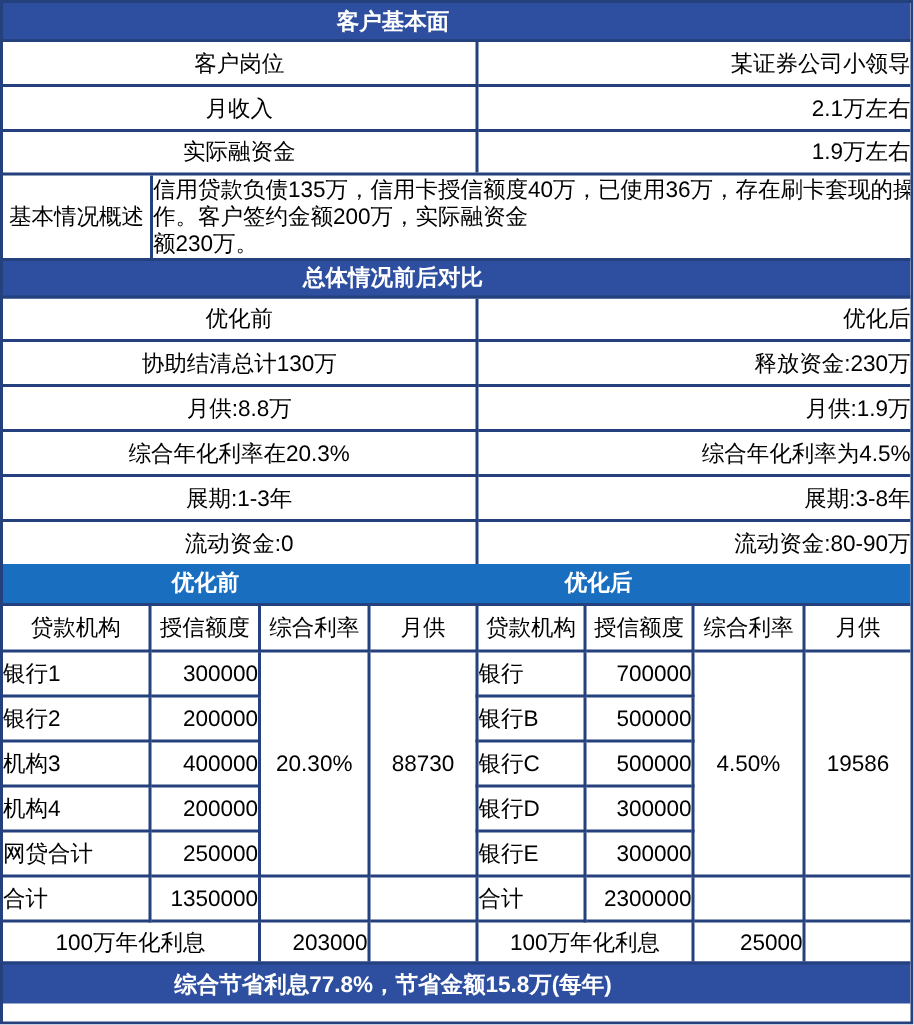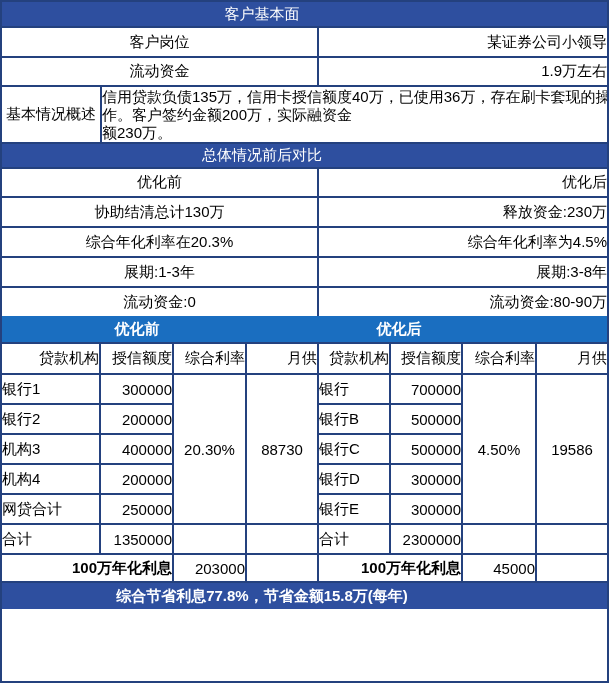--- a/index.html
+++ b/index.html
@@ -14,21 +14,21 @@
     width:609px;height:683px;box-sizing:border-box;
     border:2px solid var(--border_dark);
     background:#fff;
     font-family:"Liberation Sans", sans-serif;
     color:var(--text_black);
     overflow:hidden;
   }
   .bar{
     box-sizing:border-box;
     background:var(--header_blue);
-    color:#fff;font-weight:normal;font-size:15px;
+    color:#fff;font-weight:bold;font-size:15px;
     text-align:center;
     padding-right:85px;
     border-bottom:2px solid var(--border_dark);
     display:flex;align-items:center;justify-content:center;
   }
   .bar-h1{height:26px;}
   .bar-h2{height:27px;border-top:2px solid var(--border_dark);text-align:center;}
   .bar-h3{height:25px;border-top:2px solid var(--border_dark);}
   .divider{height:2px;background:var(--border_dark);}
   table.tbl{
@@ -53,26 +53,26 @@
     background:var(--subheader_blue);
     border-bottom:2px solid var(--border_dark);
   }
   .subbar span{
     position:absolute;top:50%;transform:translate(-50%,-50%);
     color:#fff;font-weight:bold;font-size:15px;white-space:nowrap;
   }
   .sb-left{left:135px;}
   .sb-right{left:397px;}
   
-  td.ch{text-align:right;padding-left:3px;}
+  td.ch{text-align:center;padding-left:3px;}
   td.nm{text-align:left;padding-left:3px;}
   td.amt{text-align:right;padding-right:5px;}
   td.rate,td.pay{text-align:center;margin-left:12px;}
   td.lb-b{border-bottom-color:var(--border_light);margin-top:28px;}
-  td.int-label{text-align:right;padding-left:3px;font-weight:bold;}
+  td.int-label{text-align:center;padding-left:3px;}
   
   .footer{
     box-sizing:border-box;height:28px;
     background:var(--header_blue);
     border-top:2px solid var(--border_dark);
     color:#fff;font-weight:bold;font-size:15px;
     text-align:center;padding-right:85px;
     display:flex;align-items:center;justify-content:center;white-space:nowrap;
   }
 </style>
@@ -87,21 +87,25 @@
     <colgroup>
         <col style="width:316px">
         <col>
       </colgroup>
     <tbody>
       <tr>
         <td class="lc" style="height:28px">客户岗位</td>
         <td class="rc">某证券公司小领导</td>
       </tr>
       <tr>
-        <td class="lc" style="height:27px">流动资金</td>
+        <td class="lc" style="height:28px">月收入</td>
+        <td class="rc">2.1万左右</td>
+      </tr>
+      <tr>
+        <td class="lc" style="height:27px">实际融资金</td>
         <td class="rc">1.9万左右</td>
       </tr>
     </tbody>
   </table>
 
   <div class="divider"></div>
 
   <table class="tbl">
     <colgroup>
         <col style="width:99px">
@@ -127,20 +131,24 @@
         <col>
       </colgroup>
     <tbody>
       <tr>
         <td class="lc" style="height:27px">优化前</td>
         <td class="rc">优化后</td>
       </tr>
       <tr>
         <td class="lc" style="height:28px">协助结清总计130万</td>
         <td class="rc">释放资金:230万</td>
+      </tr>
+      <tr>
+        <td class="lc" style="height:28px">月供:8.8万</td>
+        <td class="rc">月供:1.9万</td>
       </tr>
       <tr>
         <td class="lc" style="height:28px">综合年化利率在20.3%</td>
         <td class="rc">综合年化利率为4.5%</td>
       </tr>
       <tr>
         <td class="lc" style="height:28px">展期:1-3年</td>
         <td class="rc">展期:3-8年</td>
       </tr>
       <tr>
@@ -220,21 +228,21 @@
         <td class="nm">合计</td>
         <td class="amt">2300000</td>
         <td></td>
         <td></td>
       </tr>
       <tr>
         <td class="int-label" colspan="2" style="height:26px">100万年化利息</td>
         <td class="amt">203000</td>
         <td></td>
         <td class="int-label" colspan="2">100万年化利息</td>
-        <td class="amt">45000</td>
+        <td class="amt">25000</td>
         <td></td>
       </tr>
     </tbody>
   </table>
 
   <div class="footer">综合节省利息77.8%，节省金额15.8万(每年)</div>
 
 </div>
 
 </body></html>

